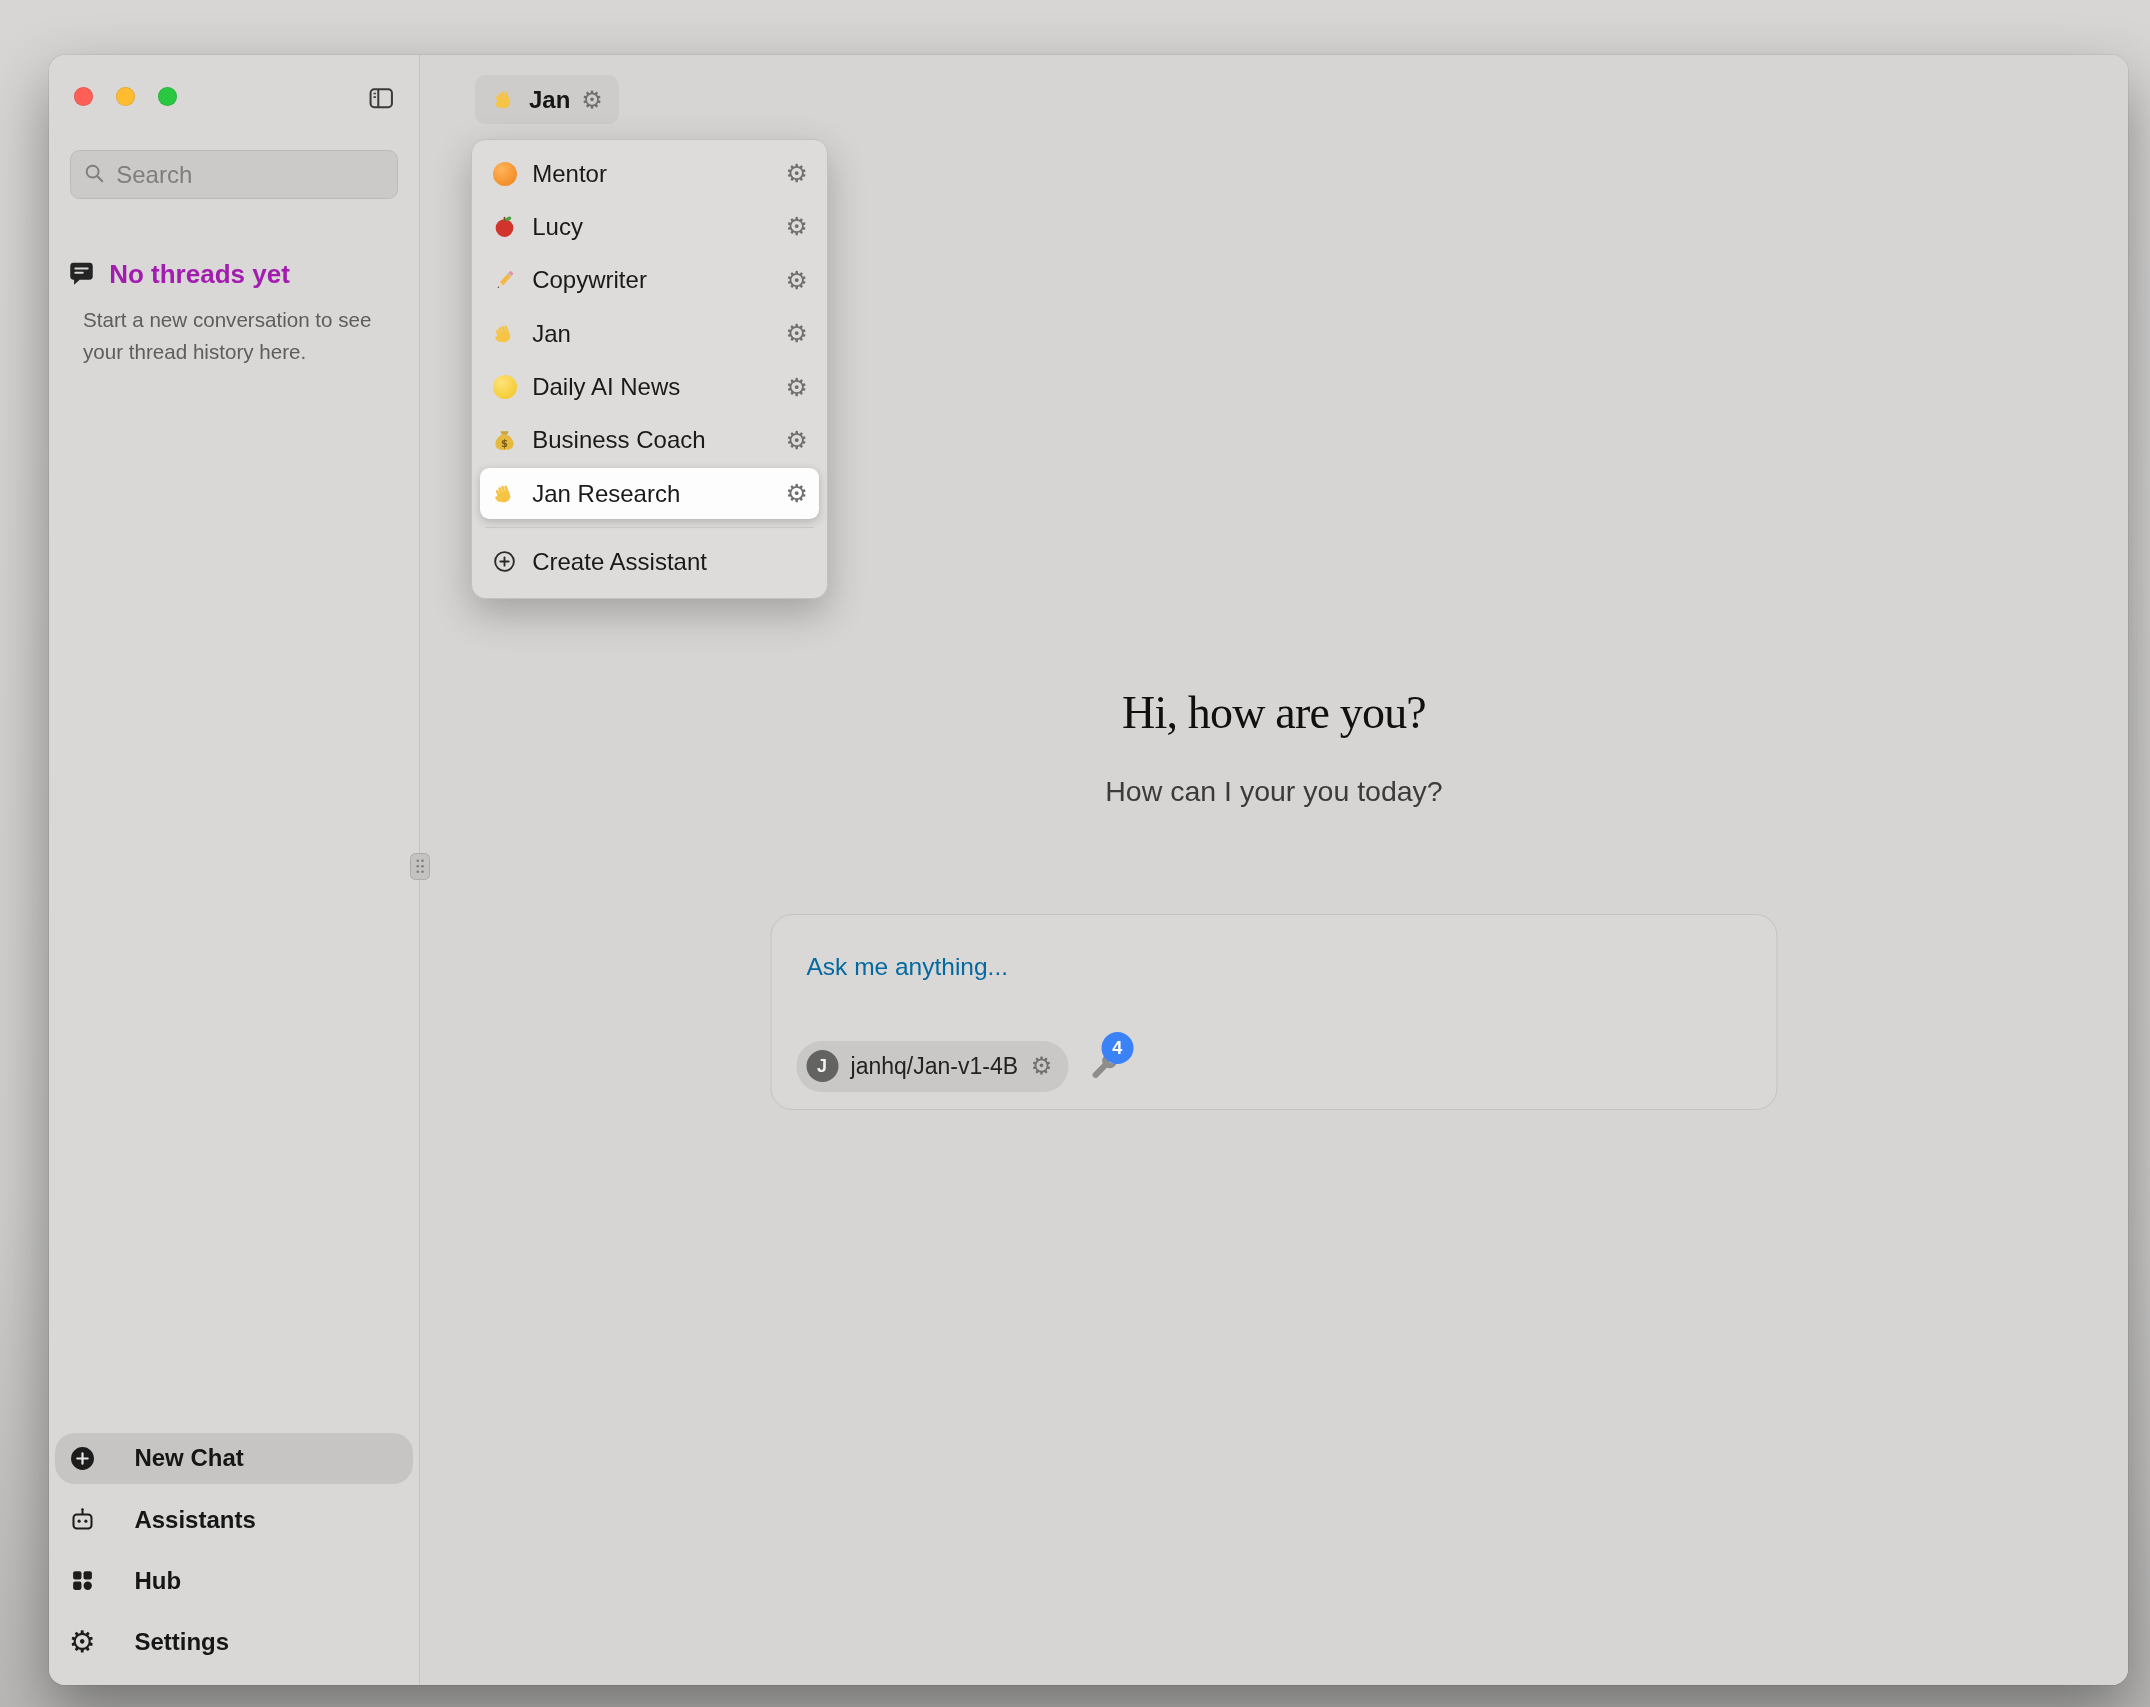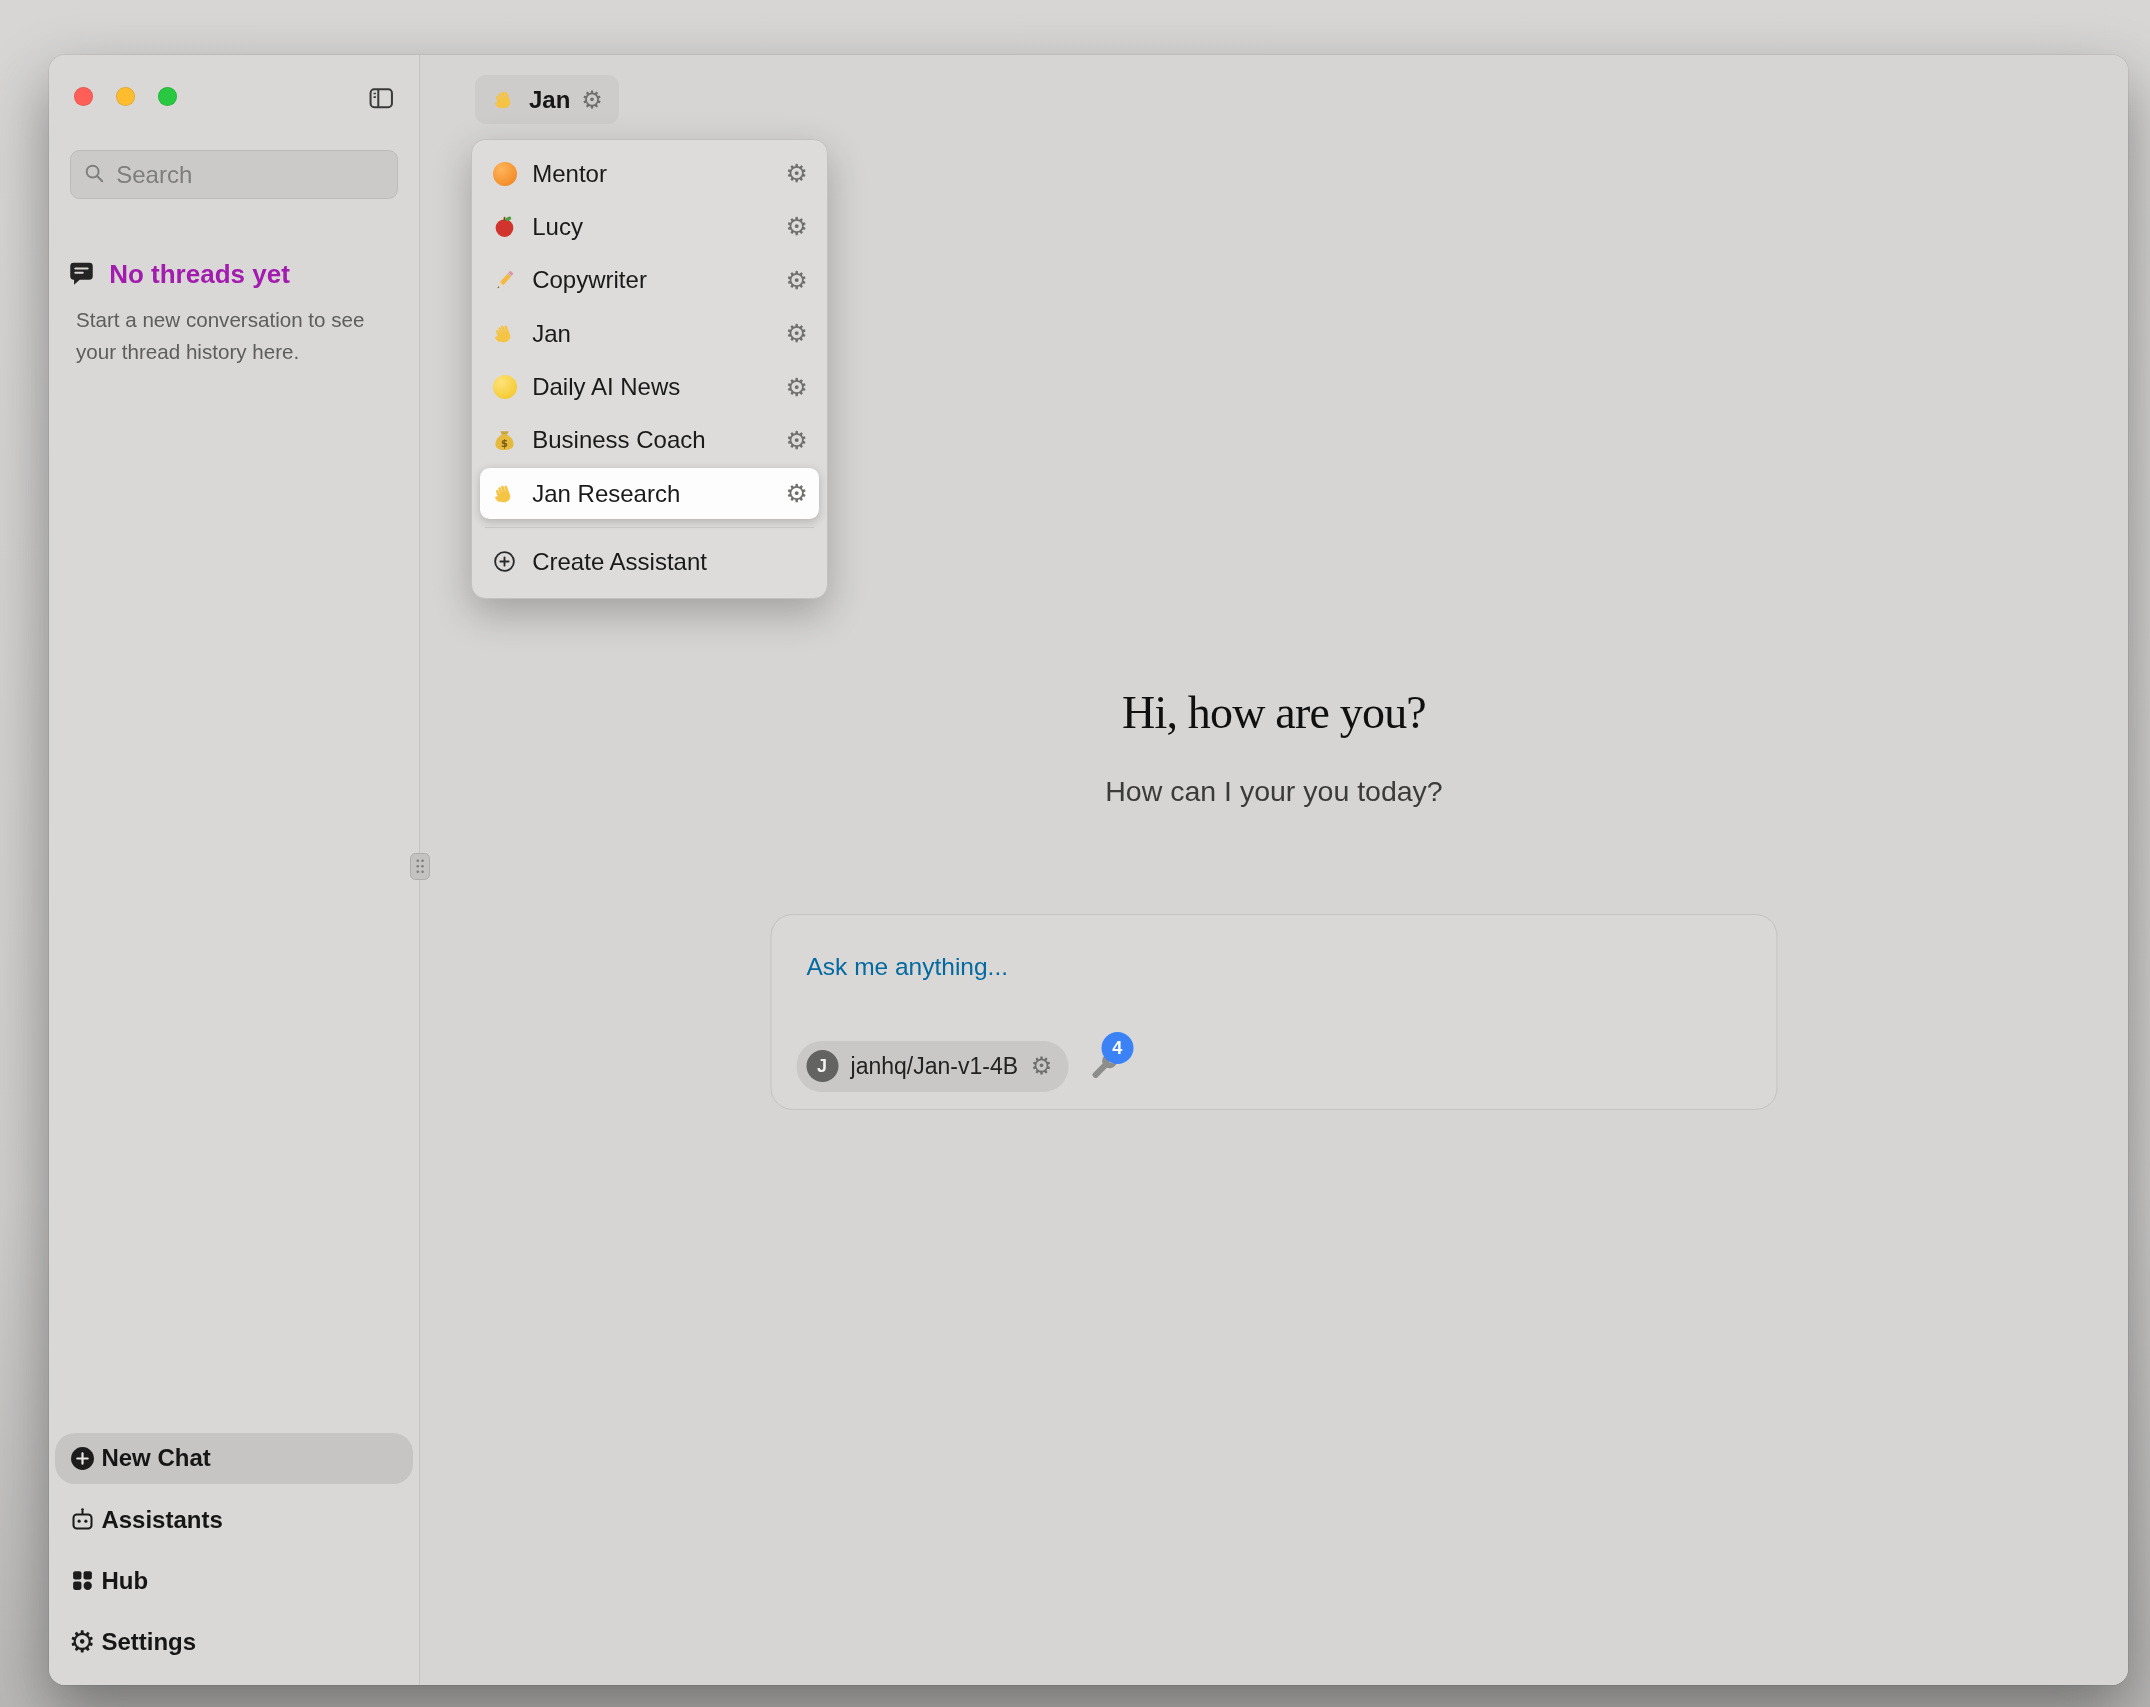--- a/index.html
+++ b/index.html
@@ -57,34 +57,34 @@
   .search input {
     flex: 1; border: none; outline: none; background: transparent;
     font-size: 24px; color: #333; font-family: "Liberation Sans", sans-serif;
   }
   .search input::placeholder { color: #7e7e7c; }
 
   .empty-state { margin: 60px 20.6px 0 19px; }
   .empty-title-row { display: flex; align-items: center; gap: 14.2px; }
   .empty-title { font-size: 26px; font-weight: 700; color: #a21caf; }
   .empty-sub {
-    margin-top: 14.2px; margin-left: 8px;
+    margin-top: 14.2px; margin-left: 15px;
     font-size: 20.6px; line-height: 1.55; color: #5d5d5b;
     max-width: 338px;
   }
 
   .sidebar-nav {
     margin-top: auto;
     padding: 0 6.3px 17.4px;
     display: flex; flex-direction: column; gap: 10.3px;
   }
   .nav-item {
     height: 51px; border-radius: 20px;
     display: flex; align-items: center;
-    padding: 0 12.6px; gap: 5px;
+    padding: 0 12.6px; gap: 38px;
     font-size: 24px; font-weight: 600; color: #161616;
     cursor: default;
   }
   .nav-item.active { background: #c6c5c3; }
   .nav-icon { width: 28.5px; height: 28.5px; display: flex; align-items: center; justify-content: center; }
 
   
   .main { flex: 1; position: relative; background: #d6d5d3; }
 
   .chat-header-pill {

